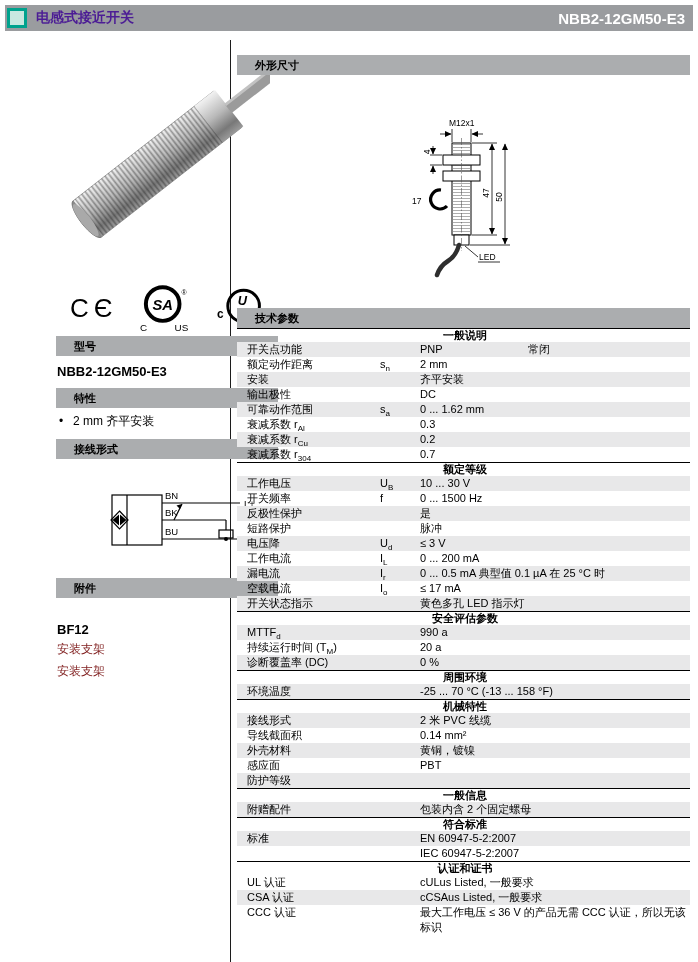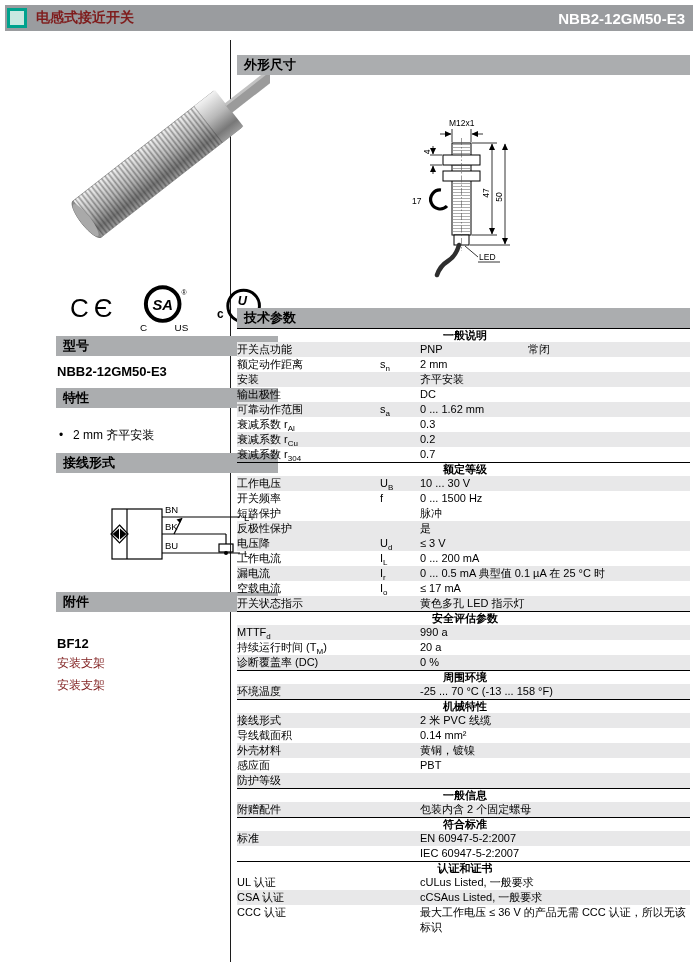--- a/index.html
+++ b/index.html
@@ -2,46 +2,46 @@
 <html><head>
 <meta charset="utf-8">
 <style>
   html,body{margin:0;padding:0;background:#fff;}
   #page{position:relative;width:698px;height:962px;background:#fff;overflow:hidden;
         font-family:"Liberation Sans","DejaVu Sans",sans-serif;color:#000;}
   
   .hdr{position:absolute;left:5px;top:5px;width:688px;height:26px;background:#9a9c9f;
        display:flex;align-items:center;}
   .hdr-icon{width:20px;height:20px;margin-left:2px;background:#c9e8e0;border:3px solid #00a28d;box-sizing:border-box;}
-  .hdr-title{margin-left:9px;font-weight:bold;font-size:14px;color:#7f1d1d;}
+  .hdr-title{margin-left:9px;font-weight:bold;font-size:14px;color:#4c1d95;}
   .hdr-model{margin-left:auto;margin-right:8px;font-weight:bold;font-size:15px;color:#fff;}
   
   .vdiv{position:absolute;left:230px;top:40px;width:1px;height:922px;background:#1c1c1c;}
   .lcol{position:absolute;left:8px;top:40px;width:222px;margin-left:48px;}
   .rcol{position:absolute;left:237px;top:55px;width:453px;}
   
-  .bar{height:20px;line-height:20px;background:#abadaf;font-weight:bold;font-size:13px;padding-left:7px;box-sizing:border-box;}
+  .bar{height:20px;line-height:20px;background:#abadaf;font-weight:bold;font-size:11px;padding-left:18px;box-sizing:border-box;}
   
   .photo{width:214px;height:234px;margin-top:6px;}
   .logos{display:flex;align-items:center;height:48px;margin:0 0 4px 14px;}
   .ce{font-size:26px;letter-spacing:5px;font-weight:normal;margin-right:18px;}
   .model-line{font-weight:bold;font-size:13px;padding:8px 0 9px 1px;}
-  .feat{font-size:12px;padding:19px 0 9px 3px;}
+  .feat{font-size:12px;padding:5px 0 9px 3px;}
   .feat .blt{display:inline-block;width:14px;}
   .wirewrap{height:119px;padding-top:24px;box-sizing:border-box;}
   .acc-name{font-weight:bold;font-size:13px;padding:24px 0 2px 1px;}
   .acc-desc{font-size:12px;color:#7f1d1d;padding:2px 0 3px 1px;}
   
   .dimwrap{height:233px;}
   .dimsvg{margin:30px 0 0 170px;}
   
   .sec-h{border-top:1px solid #000;font-weight:bold;font-size:11px;height:13px;line-height:13px;padding-left:3px;text-align:center;}
   .trow{display:flex;min-height:15px;line-height:15px;font-size:11px;}
   .trow.shaded{background:#e8e8e9;}
-  .c-label{width:143px;box-sizing:border-box;flex:none;}
+  .c-label{width:143px;padding-left:10px;box-sizing:border-box;flex:none;}
   .c-sym{width:40px;flex:none;}
   .c-val{flex:1;padding-right:0;}
   .v1{display:inline-block;width:108px;}
   sub{font-size:8px;line-height:0;}
   svg text{font-family:"Liberation Sans","DejaVu Sans",sans-serif;}
 </style>
 </head>
 <body>
 
 <div id="page">
@@ -252,29 +252,29 @@
         <div class="trow shaded">
           <div class="c-label">工作电压</div>
           <div class="c-sym">U<sub>B</sub></div>
           <div class="c-val">10 ... 30 V</div>
         </div>
         <div class="trow">
           <div class="c-label">开关频率</div>
           <div class="c-sym">f</div>
           <div class="c-val">0 ... 1500 Hz</div>
         </div>
+        <div class="trow shaded">
+          <div class="c-label">反极性保护</div>
+          <div class="c-sym"></div>
+          <div class="c-val">是</div>
+        </div>
         <div class="trow">
           <div class="c-label">短路保护</div>
           <div class="c-sym"></div>
           <div class="c-val">脉冲</div>
-        </div>
-        <div class="trow shaded">
-          <div class="c-label">反极性保护</div>
-          <div class="c-sym"></div>
-          <div class="c-val">是</div>
         </div>
         <div class="trow shaded">
           <div class="c-label">电压降</div>
           <div class="c-sym">U<sub>d</sub></div>
           <div class="c-val">≤ 3 V</div>
         </div>
         <div class="trow">
           <div class="c-label">工作电流</div>
           <div class="c-sym">I<sub>L</sub></div>
           <div class="c-val">0 ... 200 mA</div>

